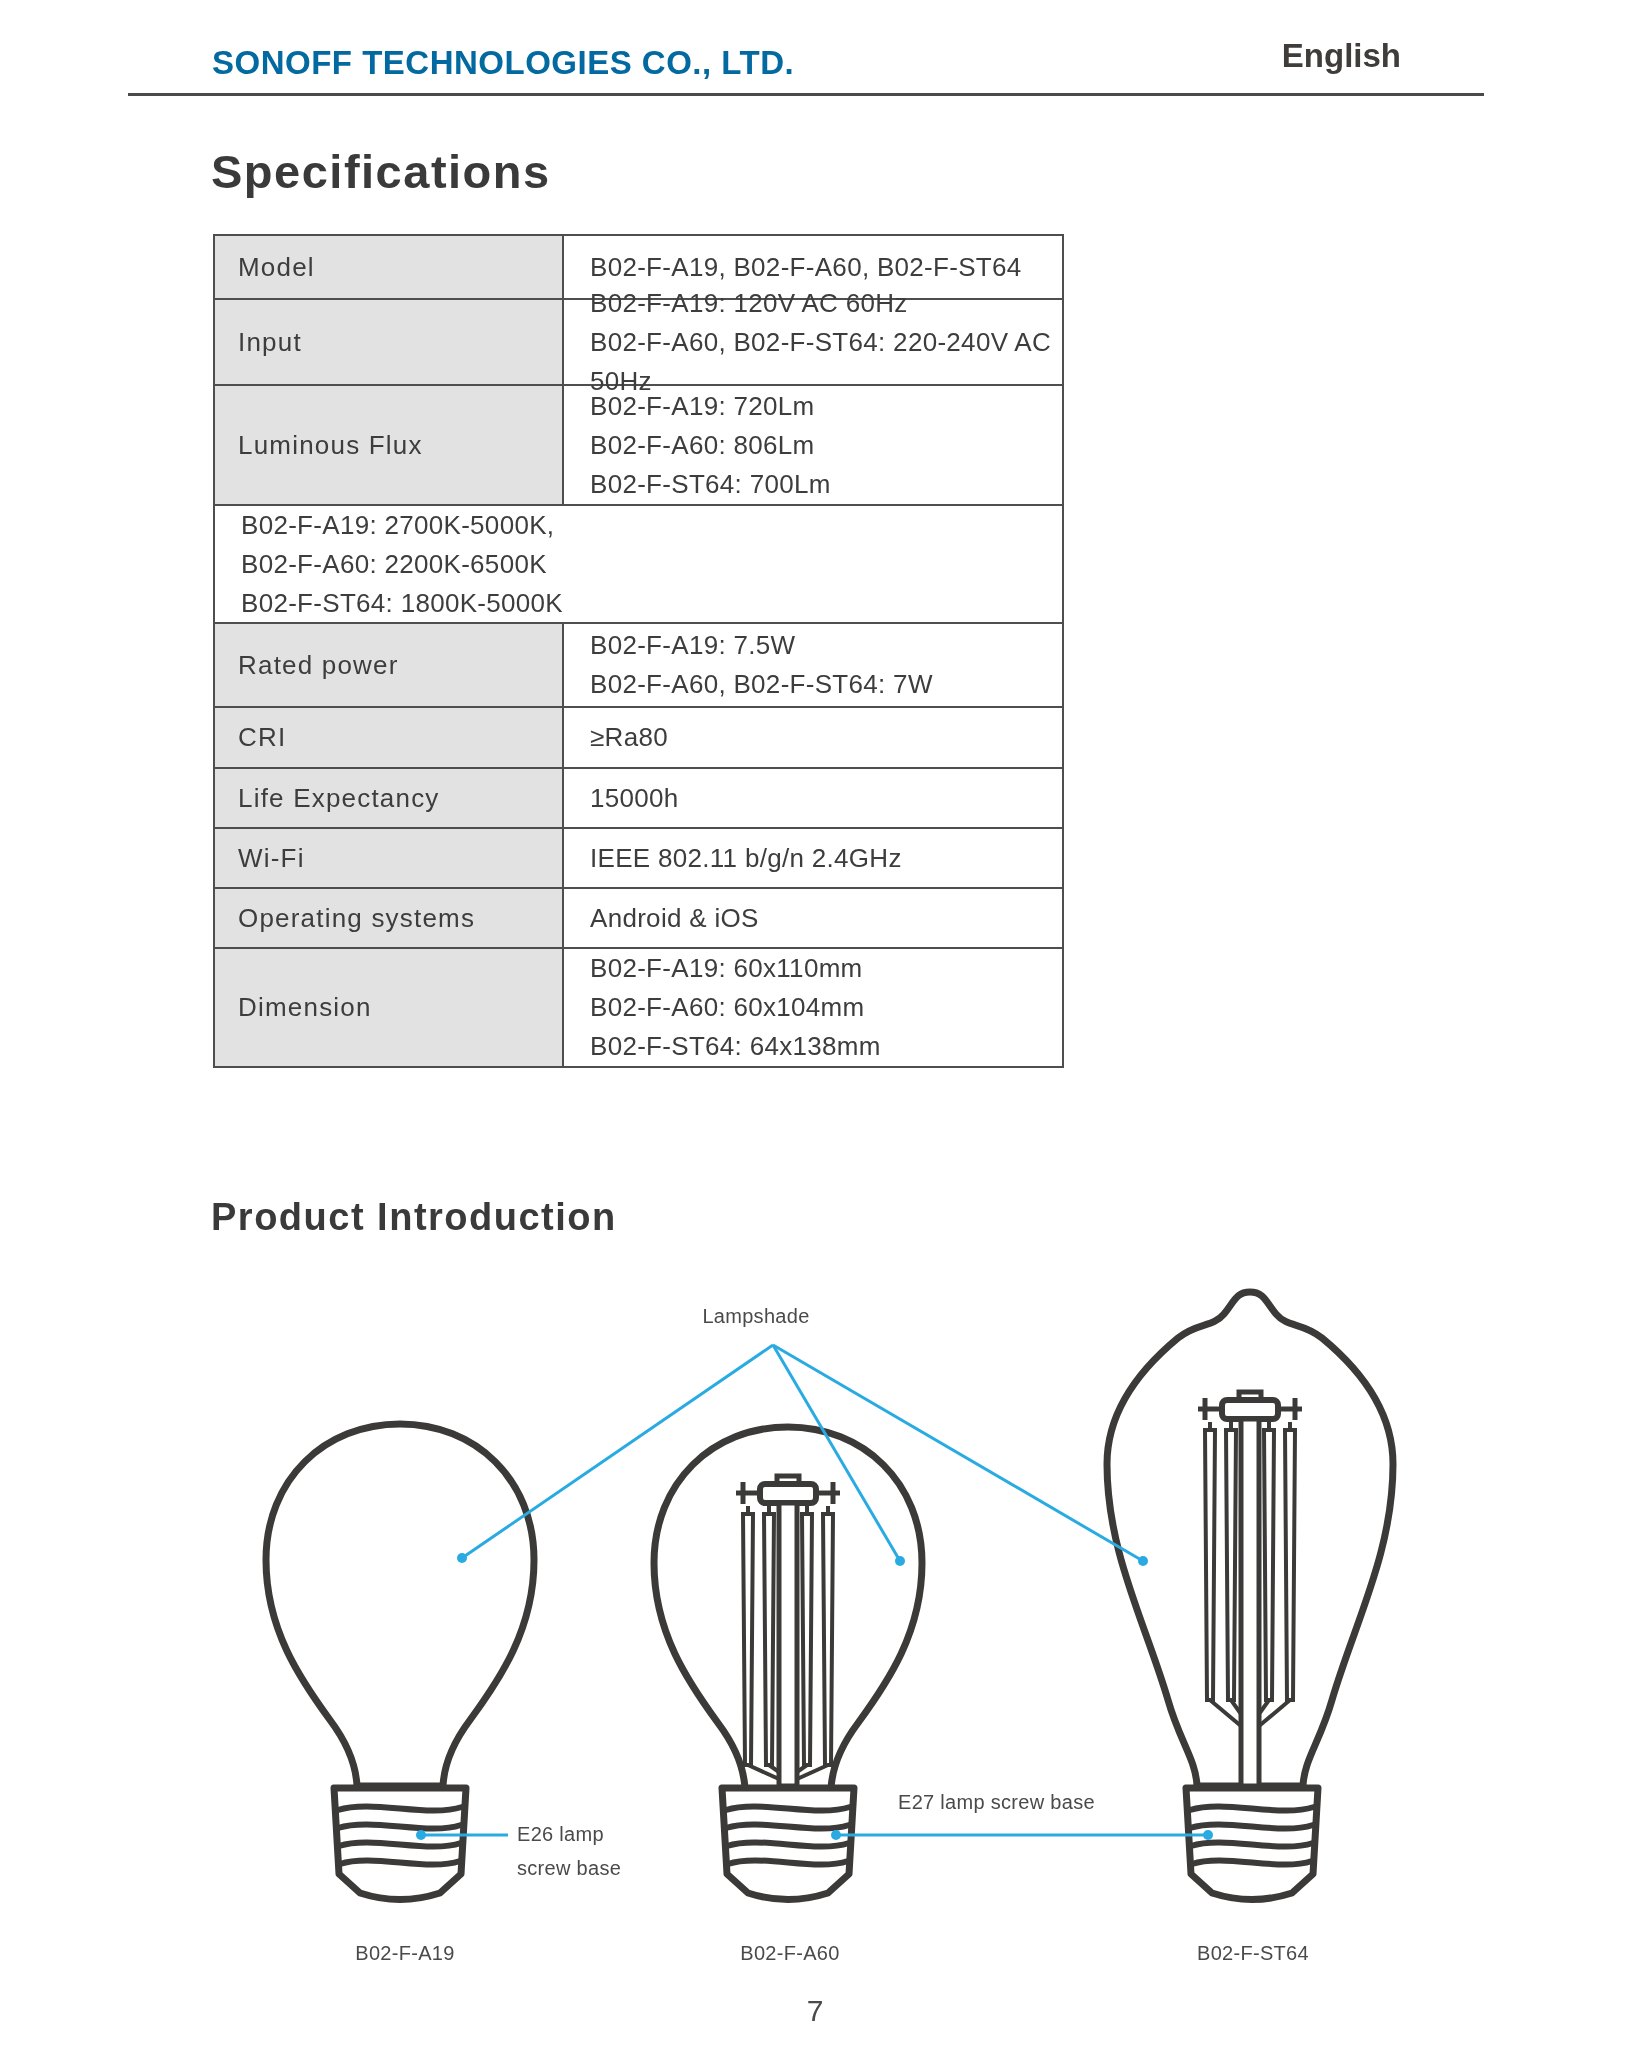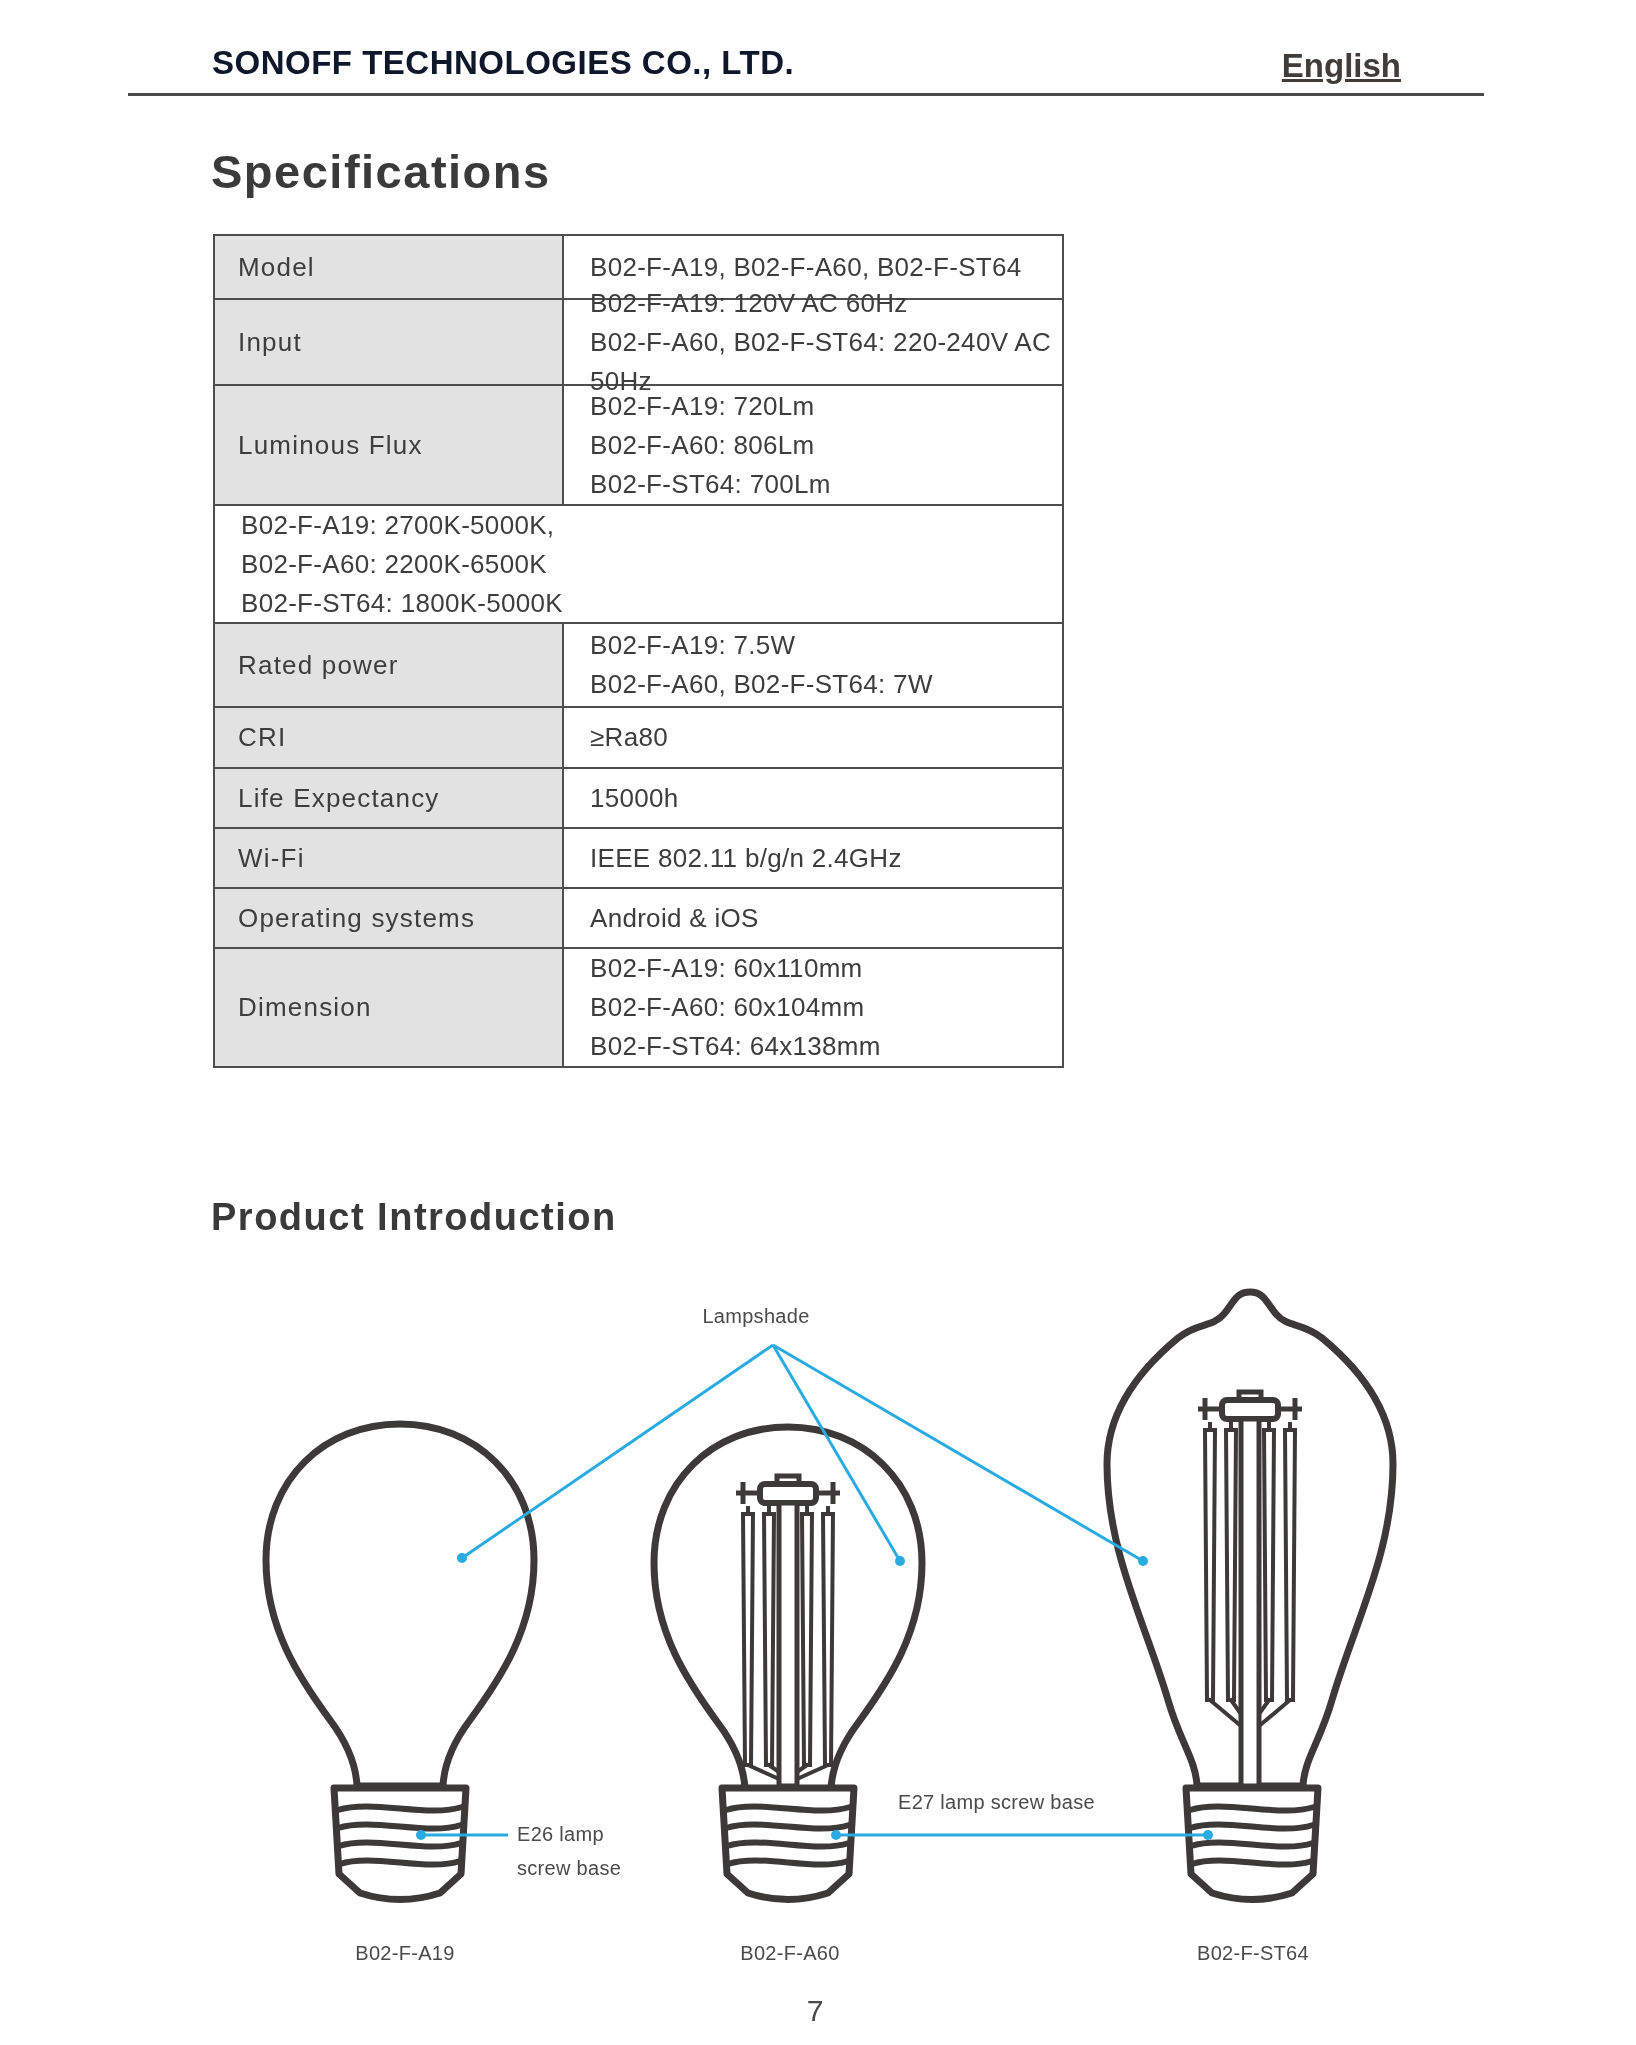--- a/index.html
+++ b/index.html
@@ -1,22 +1,22 @@
 <!DOCTYPE html>
 <html><head>
 <meta charset="utf-8">
 <style>
   * { margin:0; padding:0; box-sizing:border-box; }
   html,body { background:#ffffff; }
   body { font-family:"Liberation Sans", sans-serif; color:#3d3d3d; }
   .page { position:relative; width:1636px; height:2045px; background:#ffffff; overflow:hidden; }
 
   
-  .hdr-company { position:absolute; left:212px; top:44px; font-size:33px; font-weight:700; letter-spacing:0.5px; color:#0f172a; }
-  .hdr-lang    { position:absolute; right:235px; top:47px; font-size:33px; font-weight:700; color:#3f3c3a;text-decoration:underline; }
+  .hdr-company { position:absolute; left:212px; top:44px; font-size:33px; font-weight:700; letter-spacing:0.5px; color:#0369a1; }
+  .hdr-lang    { position:absolute; right:235px; top:37px; font-size:33px; font-weight:700; color:#3f3c3a; }
   .hdr-rule    { position:absolute; left:128px; top:93px; width:1356px; height:3px; background:#4a4a4a; }
 
   
   .h-spec  { position:absolute; left:211px; top:144px;  font-size:47px; font-weight:600; letter-spacing:1.5px; color:#3a3a3a; }
   .h-intro { position:absolute; left:211px; top:1196px; font-size:38px; font-weight:600; letter-spacing:1.5px; color:#3a3a3a; }
 
   
   .spec-table { position:absolute; left:213px; top:234px; width:851px; border:2px solid #4e4e4e; background:#ffffff; }
   .spec-row  { display:flex; border-top:2px solid #4e4e4e; }
   .spec-row:first-child { border-top:none; }

